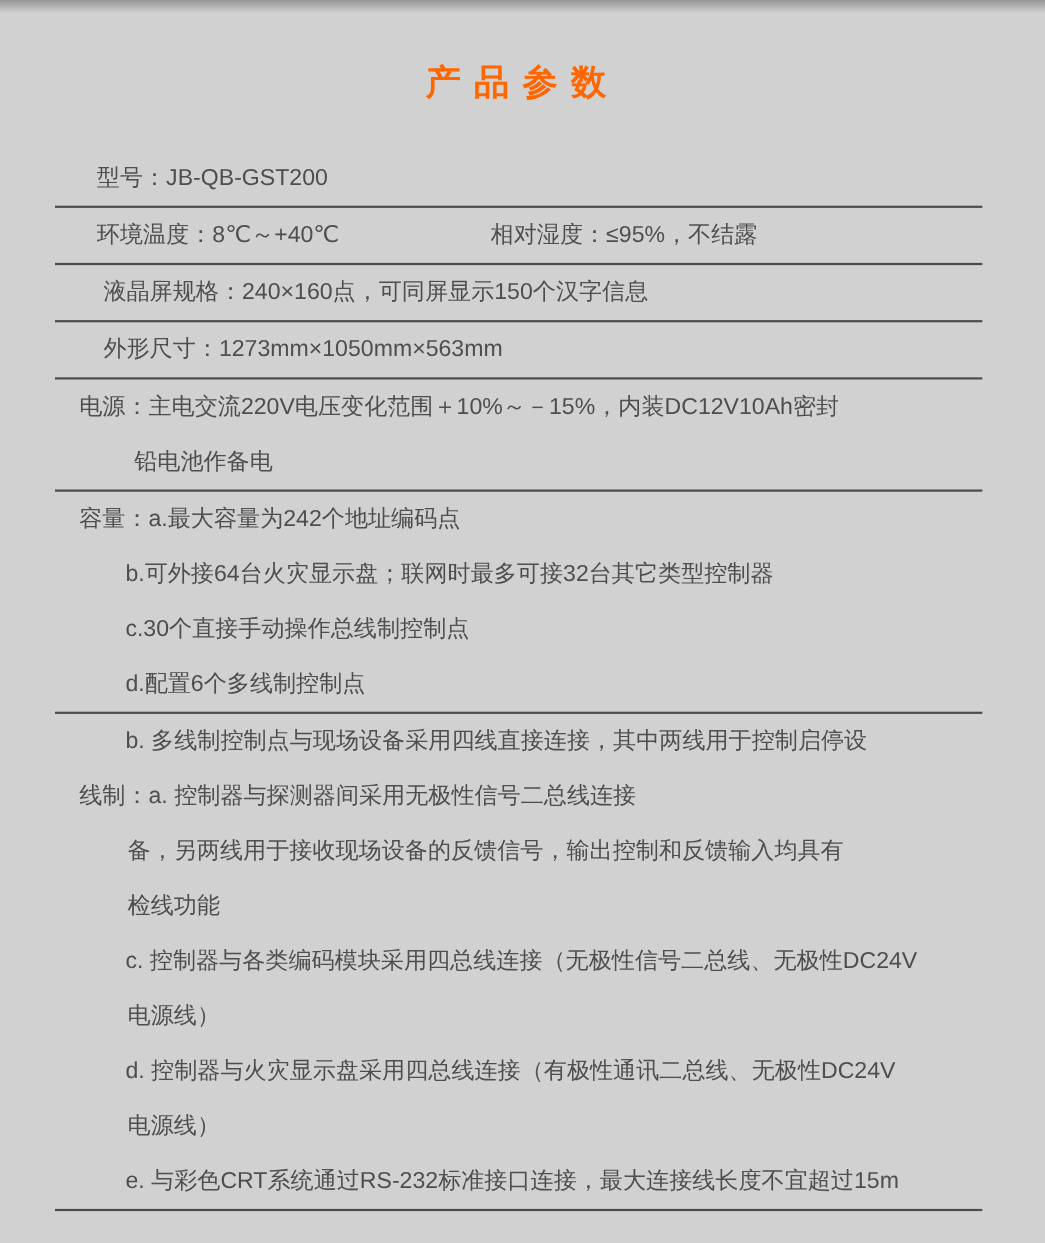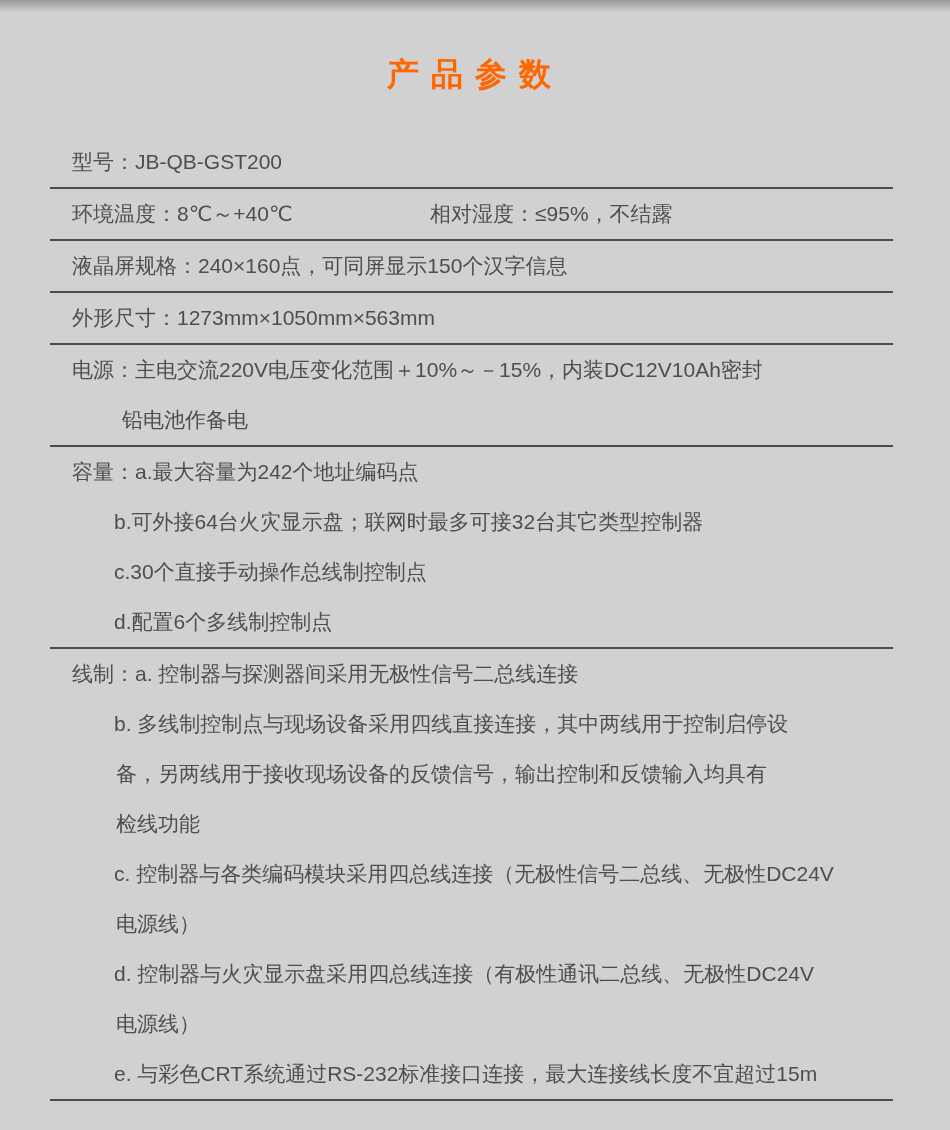--- a/index.html
+++ b/index.html
@@ -33,33 +33,33 @@
     margin-top: 35px;
     font-size: 21px;
   }
   .divider {
     height: 2px;
     background: #4c4c4c;
     margin-left: 50px;
     width: 843px;
   }
   .row { position: relative; }
-  .row.pair { height: 50px; line-height: 50px; }
+  .row.pair { height: 50px; line-height: 50px; margin-left: 16px; }
   .cell-left {
     display: inline-block;
     padding-left: 72px;
     white-space: nowrap;
   }
   .cell-right {
     position: absolute;
     left: 430px;
     top: 0;
     white-space: nowrap;
   }
-  .row.single { height: 50px; line-height: 50px; padding-left: 72px; white-space: nowrap; }
+  .row.single { height: 50px; line-height: 50px; padding-left: 94px; white-space: nowrap; }
   .line { height: 50px; line-height: 50px; white-space: nowrap; }
   .labelline { padding-left: 72px; }
   .indent-plain { padding-left: 122px; }
   .indent-item  { padding-left: 114px; }
   .indent-wrap  { padding-left: 116px; }
 </style>
 </head>
 <body>
 
 <div class="page">
@@ -102,24 +102,24 @@
       <div class="line labelline">
         <span>容量：</span><span>a.最大容量为242个地址编码点</span>
       </div>
       <div class="line indent-item">b.可外接64台火灾显示盘；联网时最多可接32台其它类型控制器</div>
       <div class="line indent-item">c.30个直接手动操作总线制控制点</div>
       <div class="line indent-item">d.配置6个多线制控制点</div>
     </div>
     <div class="divider"></div>
 
     <div class="row block">
+      <div class="line indent-item">b. 多线制控制点与现场设备采用四线直接连接，其中两线用于控制启停设</div>
       <div class="line labelline">
         <span>线制：</span><span>a. 控制器与探测器间采用无极性信号二总线连接</span>
       </div>
-      <div class="line indent-item">b. 多线制控制点与现场设备采用四线直接连接，其中两线用于控制启停设</div>
       <div class="line indent-wrap">备，另两线用于接收现场设备的反馈信号，输出控制和反馈输入均具有</div>
       <div class="line indent-wrap">检线功能</div>
       <div class="line indent-item">c. 控制器与各类编码模块采用四总线连接（无极性信号二总线、无极性DC24V</div>
       <div class="line indent-wrap">电源线）</div>
       <div class="line indent-item">d. 控制器与火灾显示盘采用四总线连接（有极性通讯二总线、无极性DC24V</div>
       <div class="line indent-wrap">电源线）</div>
       <div class="line indent-item">e. 与彩色CRT系统通过RS-232标准接口连接，最大连接线长度不宜超过15m</div>
     </div>
     <div class="divider"></div>
 

